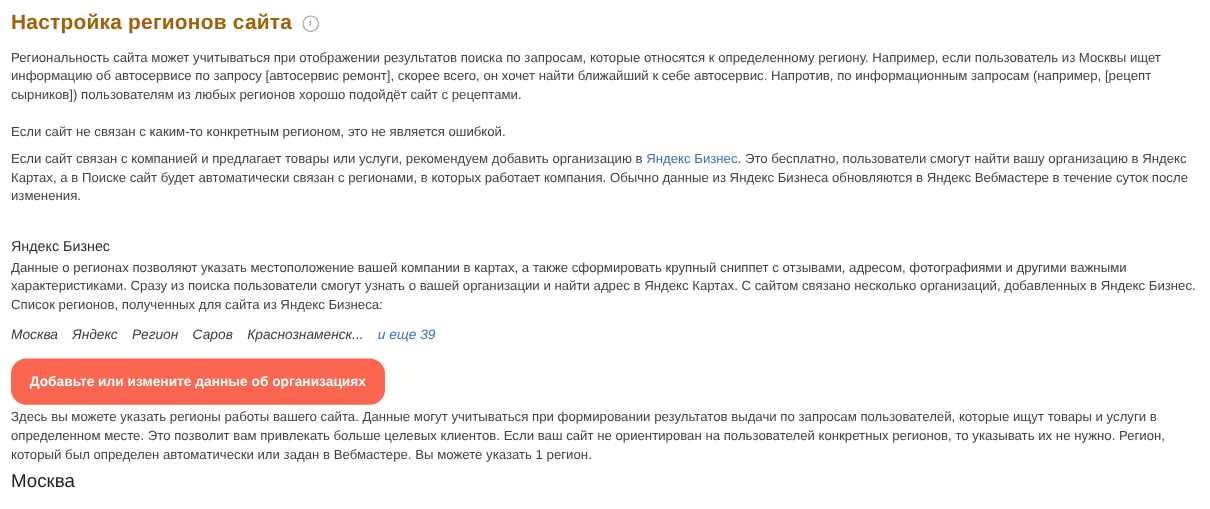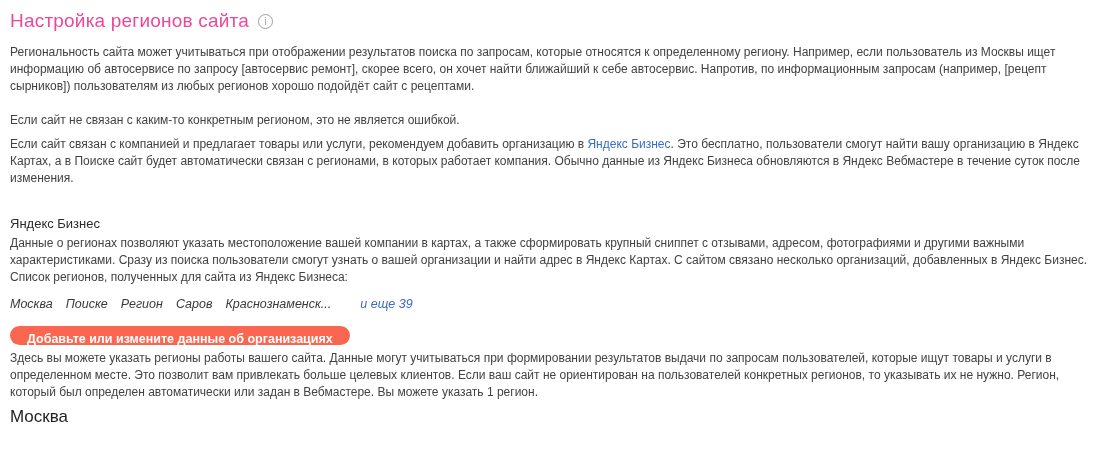--- a/index.html
+++ b/index.html
@@ -15,22 +15,22 @@
     padding: 9px 12px 8px 10px;
   }
   .page-title-row {
     display: flex;
     align-items: center;
     gap: 9px;
   }
   h1.page-title {
     font-size: 19px;
     line-height: 23px;
-    font-weight: 400;
-    color: #ec4899;
+    font-weight: 700;
+    color: #a16207;
     letter-spacing: 0.2px;
   }
   .info-icon {
     width: 15px;
     height: 15px;
     border: 1px solid #9e9e9e;
     border-radius: 50%;
     color: #9e9e9e;
     font-size: 10px;
     line-height: 13px;
@@ -68,26 +68,25 @@
     font-size: 12.5px;
     line-height: 17px;
     font-style: italic;
     color: #3a3a3a;
   }
   .regions-row .region-item { margin-right: 13px; }
   .regions-row .more-link {
     color: #3a6bc5;
     cursor: pointer;
     text-decoration: none;
-    margin-left: 16px;
   }
   button.primary-button {
     margin-top: 13px;
     display: inline-block;
-    height: 19px;
+    height: 42px;
     padding: 0 17px;
     border: none;
     border-radius: 14px;
     background: #fa6650;
     color: #ffffff;
     font-family: inherit;
     font-size: 12.5px;
     font-weight: 700;
     line-height: 27px;
     cursor: pointer;
@@ -114,21 +113,21 @@
 
   <p class="body-text p2">Если сайт не связан с каким-то конкретным регионом, это не является ошибкой.</p>
 
   <p class="body-text p3"><span>Если сайт связан с компанией и предлагает товары или услуги, рекомендуем добавить организацию в </span><a class="text-link">Яндекс Бизнес</a><span>. Это бесплатно, пользователи смогут найти вашу организацию в Яндекс Картах, а в Поиске сайт будет автоматически связан с регионами, в которых работает компания. Обычно данные из Яндекс Бизнеса обновляются в Яндекс Вебмастере в течение суток после изменения.</span></p>
 
   <div class="section-heading">Яндекс Бизнес</div>
 
   <p class="body-text section-desc">Данные о регионах позволяют указать местоположение вашей компании в картах, а также сформировать крупный сниппет с отзывами, адресом, фотографиями и другими важными характеристиками. Сразу из поиска пользователи смогут узнать о вашей организации и найти адрес в Яндекс Картах. С сайтом связано несколько организаций, добавленных в Яндекс Бизнес. Список регионов, полученных для сайта из Яндекс Бизнеса:</p>
 
   <div class="regions-row">
-    <span class="region-item">Москва</span><span class="region-item">Поиске</span><span class="region-item">Регион</span><span class="region-item">Саров</span><span class="region-item">Краснознаменск...</span><a class="more-link">и еще 39</a>
+    <span class="region-item">Москва</span><span class="region-item">Яндекс</span><span class="region-item">Регион</span><span class="region-item">Саров</span><span class="region-item">Краснознаменск...</span><a class="more-link">и еще 39</a>
   </div>
 
   <button class="primary-button">Добавьте или измените данные об организациях</button>
 
 
   <p class="body-text section-desc">Здесь вы можете указать регионы работы вашего сайта. Данные могут учитываться при формировании результатов выдачи по запросам пользователей, которые ищут товары и услуги в определенном месте. Это позволит вам привлекать больше целевых клиентов. Если ваш сайт не ориентирован на пользователей конкретных регионов, то указывать их не нужно. Регион, который был определен автоматически или задан в Вебмастере. Вы можете указать 1 регион.</p>
 
   <div class="current-region">Москва</div>
 
   

